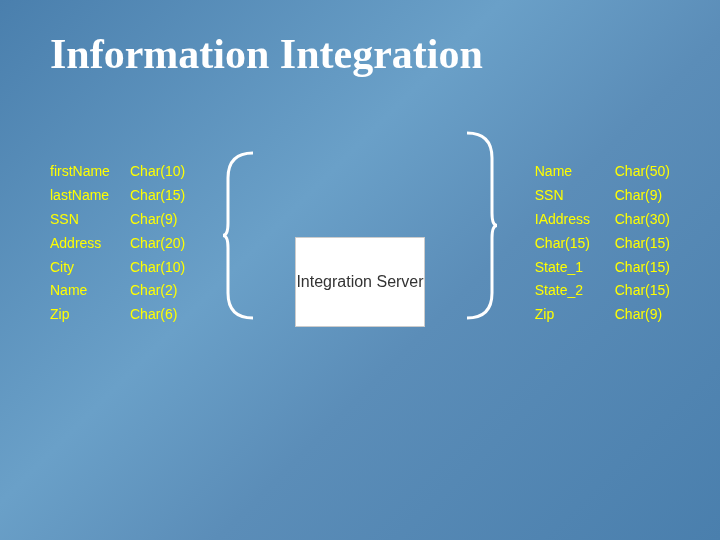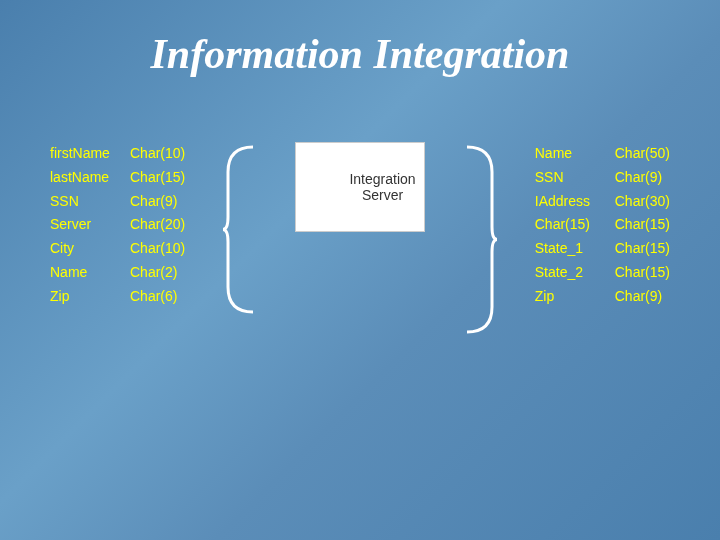--- a/index.html
+++ b/index.html
@@ -17,29 +17,27 @@
       height: 540px;
       background: linear-gradient(135deg, #4a7fad 0%, #6aa0c8 40%, #5b8db8 60%, #4a7fad 100%);
       position: relative;
       padding: 30px 50px;
     }
 
     .title {
       font-size: 42px;
       color: white;
       font-weight: bold;
-      font-style: italic;
-      margin-bottom: 64px;
+      margin-bottom: 50px;
       font-family: Georgia, serif;
-      text-align: center;
     }
 
     .content-area {
       display: flex;
-      align-items: flex-start;
+      align-items: flex-end;
       justify-content: space-between;
       margin-top: 22px;
     }
 
     .left-schema {
       display: flex;
       flex-direction: column;
       gap: 0;
     }
 
@@ -58,24 +56,23 @@
 
     .integration-box {
       background: white;
       border: 1px solid #ccc;
       width: 130px;
       height: 90px;
       display: flex;
       align-items: center;
       justify-content: center;
       text-align: center;
-      font-size: 14px;
+      font-size: 16px;
       color: #333;
       font-family: Arial, sans-serif;
-      padding-left: 45px;
     }
 
     .right-schema {
       display: flex;
       flex-direction: column;
       gap: 0;
     }
 
     .schema-table {
       display: grid;
@@ -99,21 +96,21 @@
   <div class="content-area">
 
     <div class="left-schema">
       <div class="schema-table">
         <span class="field-name">firstName</span>
         <span class="field-type">Char(10)</span>
         <span class="field-name">lastName</span>
         <span class="field-type">Char(15)</span>
         <span class="field-name">SSN</span>
         <span class="field-type">Char(9)</span>
-        <span class="field-name">Server</span>
+        <span class="field-name">Address</span>
         <span class="field-type">Char(20)</span>
         <span class="field-name">City</span>
         <span class="field-type">Char(10)</span>
         <span class="field-name">Name</span>
         <span class="field-type">Char(2)</span>
         <span class="field-name">Zip</span>
         <span class="field-type">Char(6)</span>
       </div>
     </div>
 

